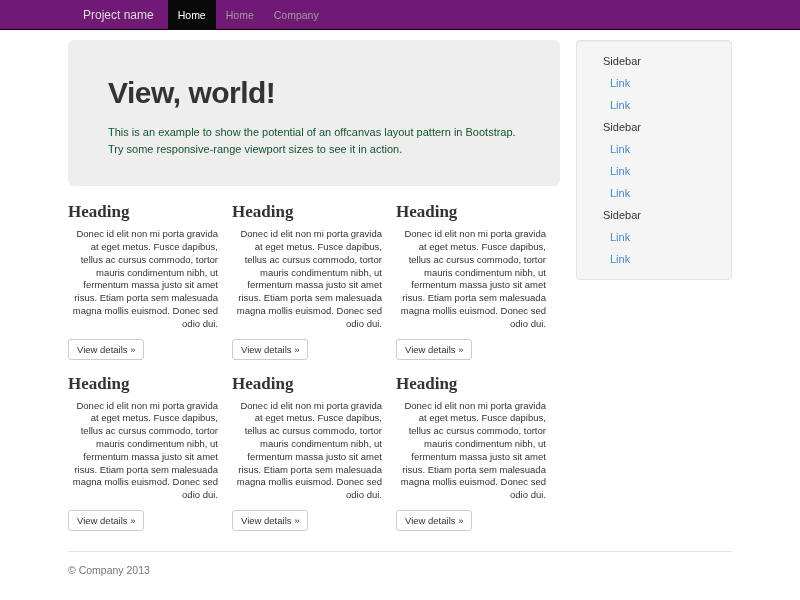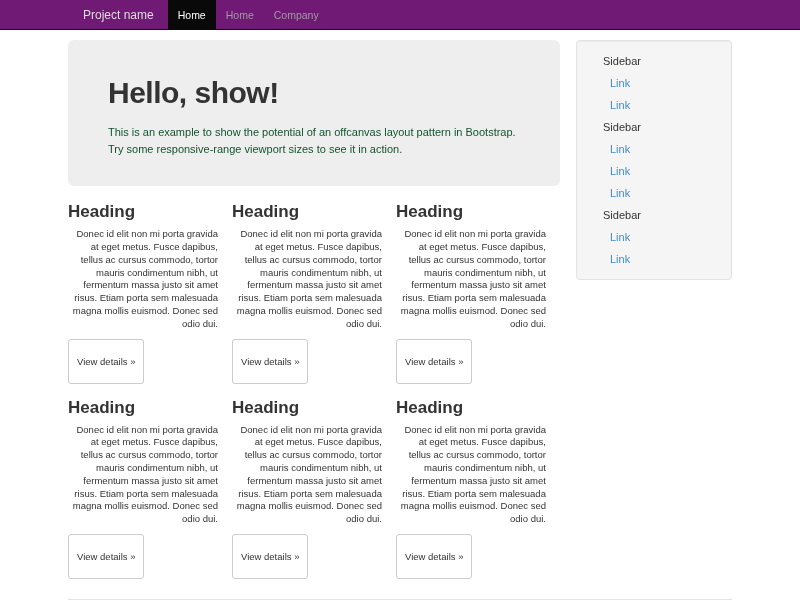--- a/index.html
+++ b/index.html
@@ -71,31 +71,31 @@
     max-width: 430px;
   }
 
   
   .cards { display: flex; flex-wrap: wrap; margin-top: 16px; }
   .card {
     width: 33.333%;
     padding-right: 14px;
     margin-bottom: 14px;
   }
-  .card h2 { font-size: 17px; font-weight: bold; color: #333; margin: 0 0 6px 0; }
+  .card h2 { font-size: 17px; font-weight: bold; color: #333; margin: 0 0 6px 0; font-family: Liberation Serif, serif; }
   .card p  { font-size: 9.5px; line-height: 1.35; color: #333; margin: 0 0 8px 0; text-align: right; }
   .btn {
     display: inline-block;
     font-family: inherit;
     font-size: 9.5px;
     color: #333;
     background: #ffffff;
     border: 1px solid #cccccc;
     border-radius: 3px;
-    padding: 16px 8px;
+    padding: 4px 8px;
     cursor: pointer;
     white-space: nowrap;
   }
 
   
   .well {
     background: #f5f5f5;
     border: 1px solid #e3e3e3;
     border-radius: 4px;
     padding: 9px 12px;
@@ -135,21 +135,21 @@
       <a class="nav-item">Company</a>
     </div>
   </div>
 </nav>
 
 <div class="container">
   <div class="row">
 
     <div class="main">
       <div class="jumbotron">
-        <h1>Hello, show!</h1>
+        <h1>View, world!</h1>
         <p>This is an example to show the potential of an offcanvas layout pattern in Bootstrap. Try some responsive-range viewport sizes to see it in action.</p>
       </div>
 
       <div class="cards">
         <div class="card">
           <h2>Heading</h2>
           <p>Donec id elit non mi porta gravida at eget metus. Fusce dapibus, tellus ac cursus commodo, tortor mauris condimentum nibh, ut fermentum massa justo sit amet risus. Etiam porta sem malesuada magna mollis euismod. Donec sed odio dui.</p>
           <button class="btn">View details »</button>
         </div>
         <div class="card">

